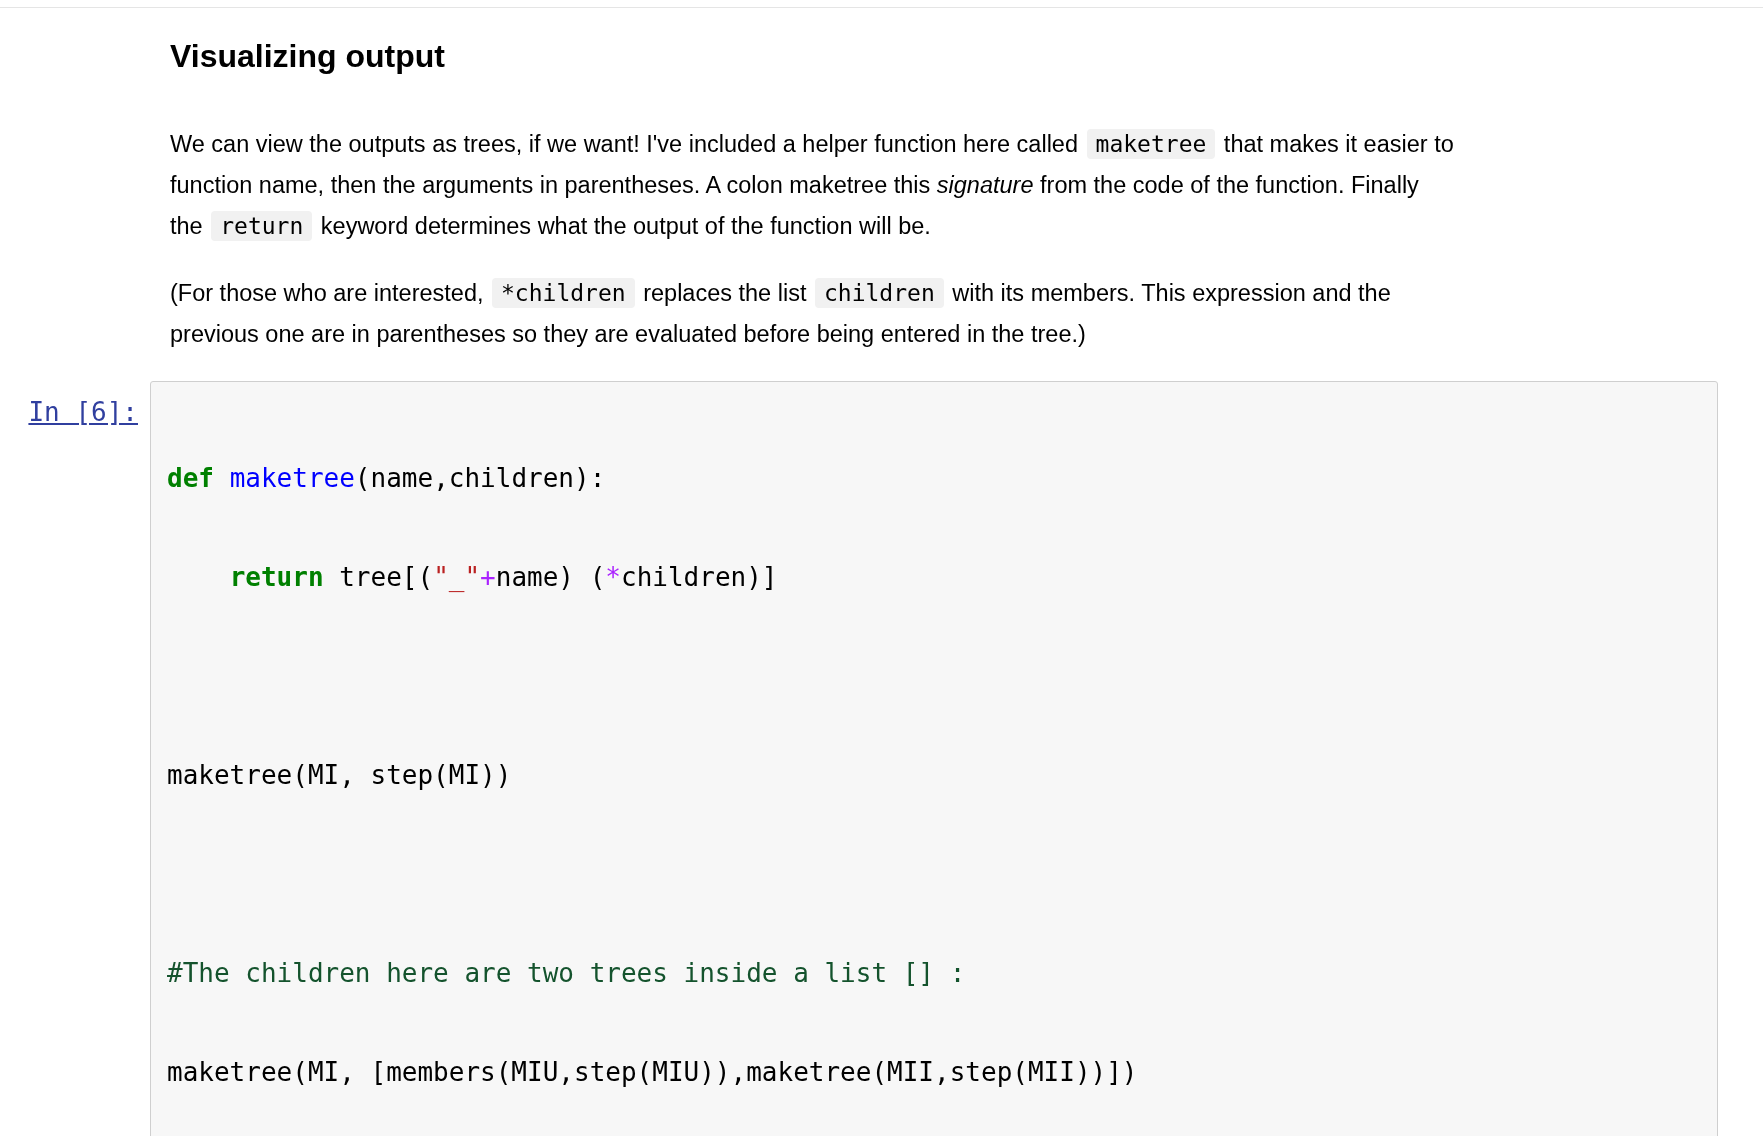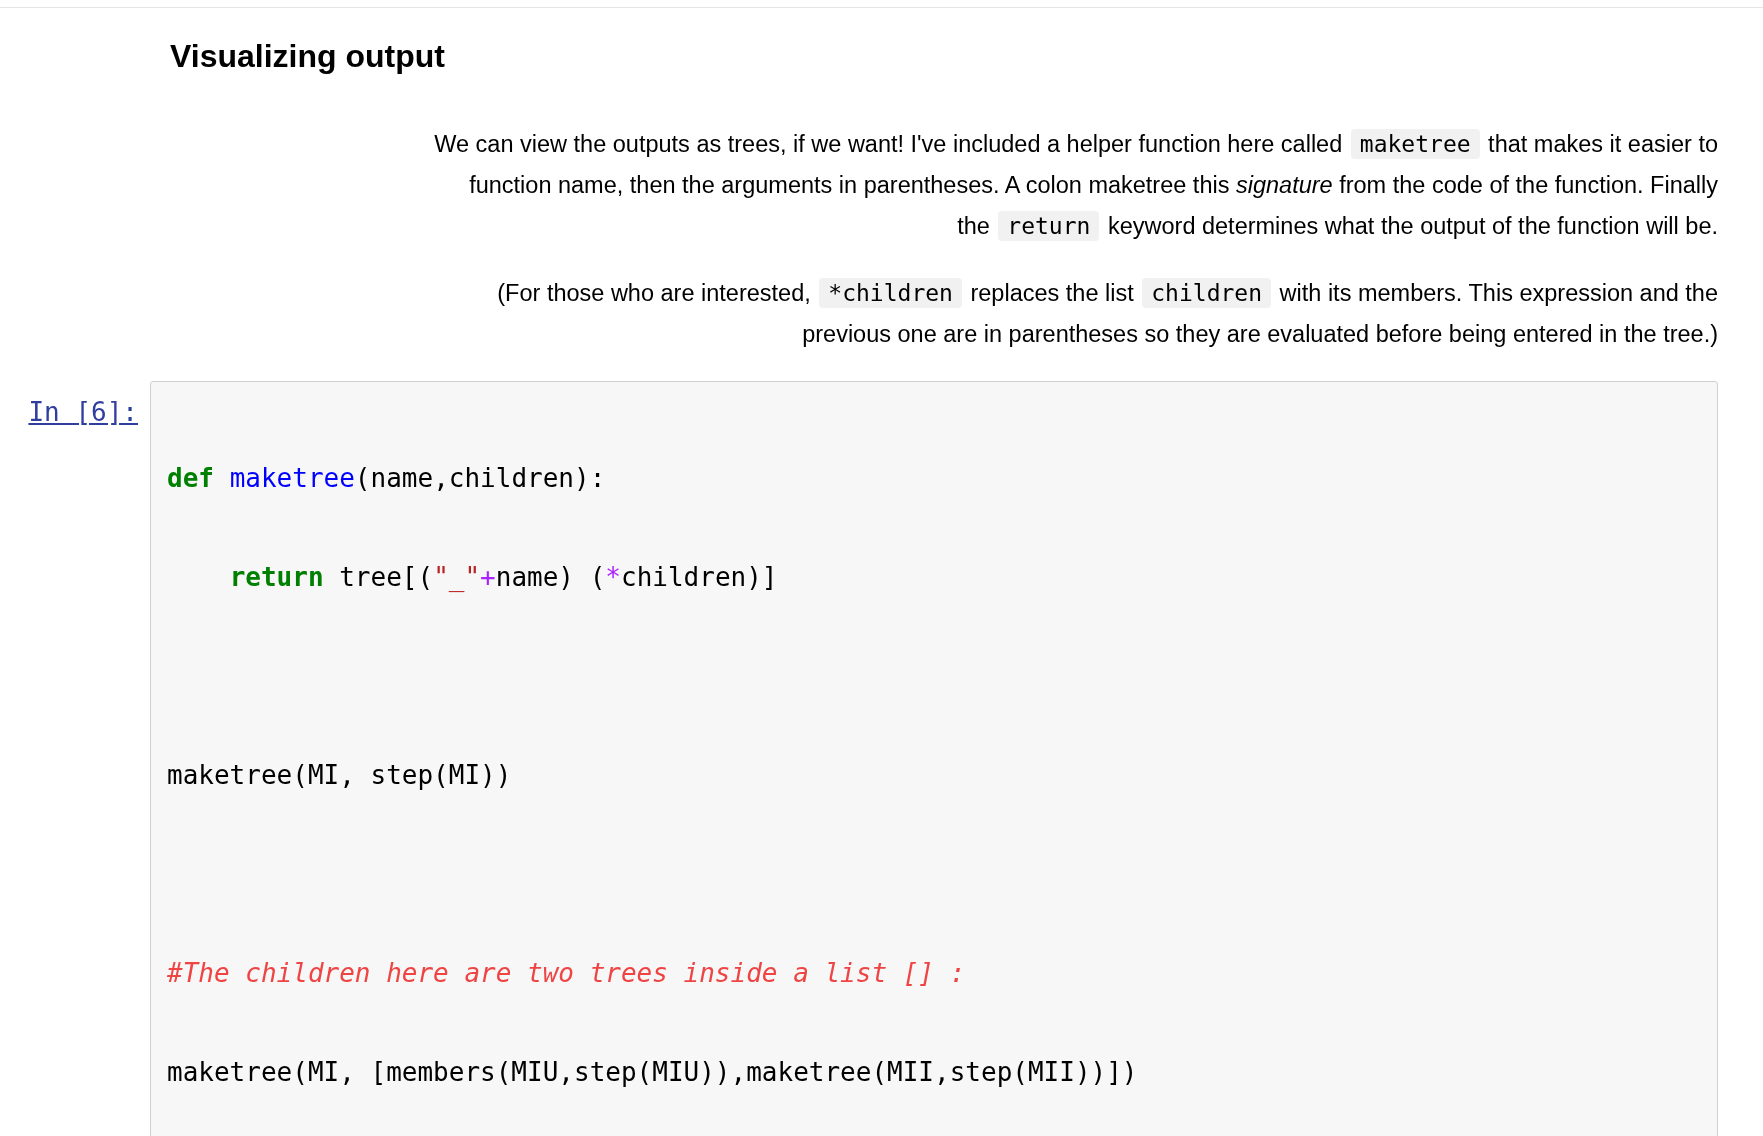--- a/index.html
+++ b/index.html
@@ -4,40 +4,40 @@
 <style>
   html,body{margin:0;padding:0;background:#fff;}
   body{width:1763px;height:1136px;font-family:"Liberation Sans",sans-serif;color:#000;overflow:hidden;position:relative;}
   .top-rule{position:absolute;top:7px;left:0;width:1763px;height:1px;background:#e5e5e5;}
   .page{padding-top:36px;}
 
   
   .md{margin-left:170px;width:1548px;}
   .md-heading{font-size:32px;font-weight:bold;line-height:40px;margin:0 0 48px 0;}
   .md-line{font-size:23.5px;line-height:41px;white-space:nowrap;}
-  .md-para{margin:4px 0 26px 0;text-align:right;}
+  .md-para{margin:4px 0 26px 0;}
   code.ic{font-family:"DejaVu Sans Mono","Liberation Mono",monospace;font-size:23px;background:#F1F1F1;border-radius:4px;padding:2px 9px;margin:0 2px;}
   em.sig{font-style:italic;}
 
   
   .cell-row{display:flex;align-items:flex-start;position:relative;}
   .input-row{margin-top:0;}
   .prompt-col{flex:0 0 150px;width:150px;box-sizing:border-box;text-align:right;padding-right:12px;
     font-family:"DejaVu Sans Mono","Liberation Mono",monospace;font-size:26px;line-height:33px;white-space:pre;}
   .in-prompt{color:#303F9F;padding-top:15px;text-decoration:underline;}
 
   .input-box{flex:1;margin-right:45px;background:#F7F7F7;border:1px solid #CFCFCF;border-radius:3px;
     padding:14px 16px 48px 16px;box-sizing:border-box;}
   .code{font-family:"DejaVu Sans Mono","Liberation Mono",monospace;font-size:26px;line-height:33px;white-space:pre;color:#000;}
   .cl{min-height:33px;}
   .tok-kw{color:#008000;font-weight:bold;}
   .tok-fn{color:#0000FF;}
   .tok-str{color:#BA2121;}
   .tok-op{color:#AA22FF;}
-  .tok-cm{color:#ef4444;font-style:italic;}
+  .tok-cm{color:#14532d;}
 </style>
 </head>
 <body>
 
 <div class="top-rule"></div>
 
 <div class="page">
 
   <div class="md">
     <h1 class="md-heading">Visualizing output</h1>

